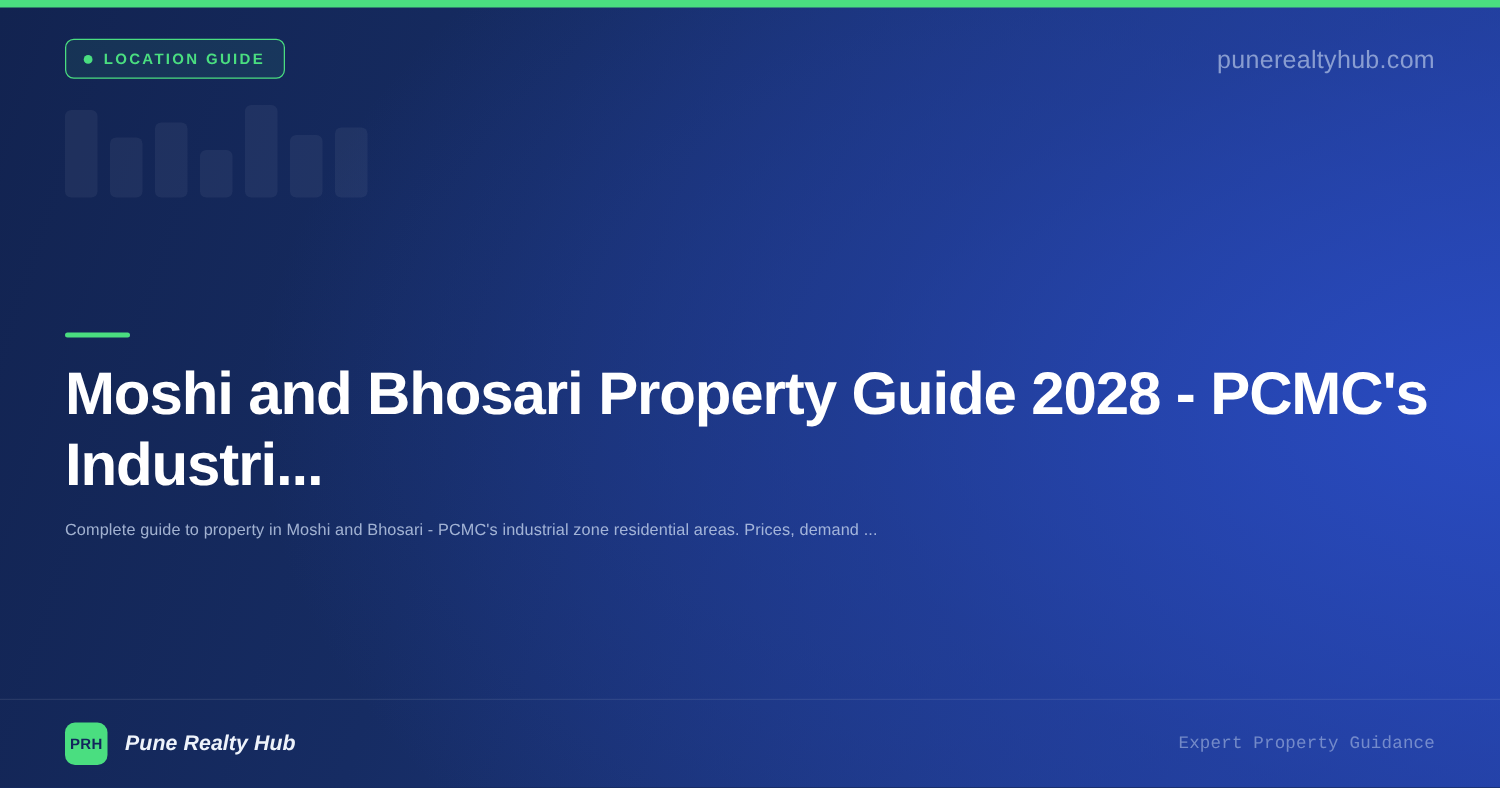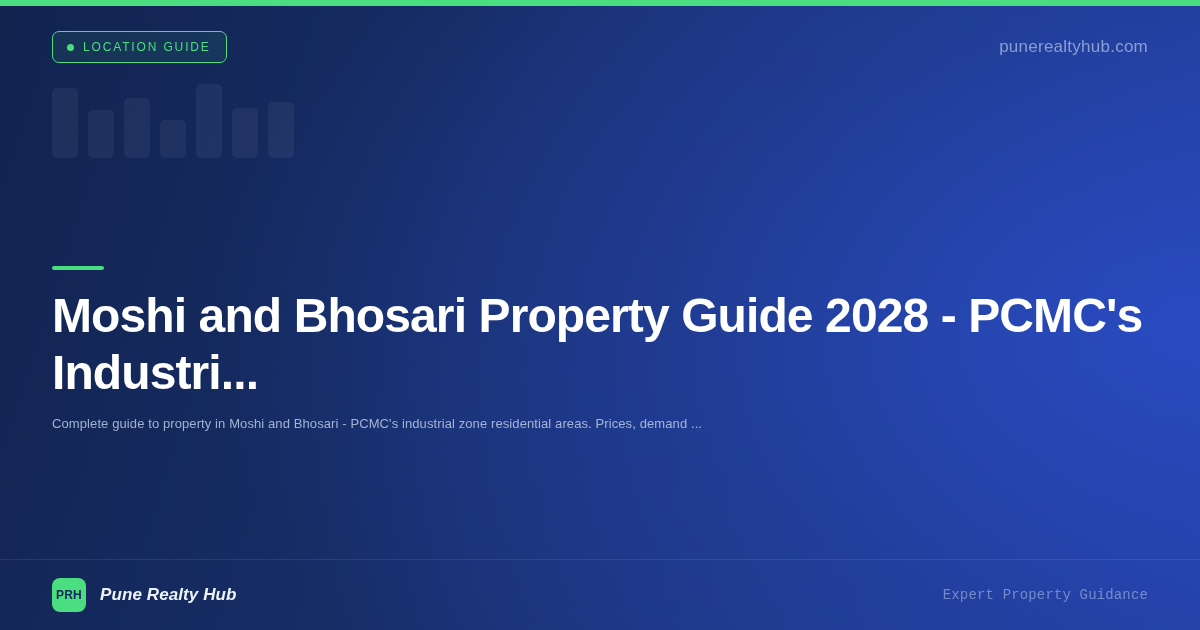--- a/index.html
+++ b/index.html
@@ -52,32 +52,32 @@
   .badge-dot {
     width: 7px;
     height: 7px;
     border-radius: 50%;
     background: #4ade80;
     flex: none;
   }
 
   .badge-label {
     font-size: 12px;
-    font-weight: normal;
+    font-weight: bold;
     letter-spacing: 1.85px;
     color: #4ade80;
     white-space: nowrap;
     line-height: 1;
   }
 
   .site-domain {
     position: absolute;
     top: 38px;
     right: 52px;
-    font-size: 17px;
+    font-size: 20px;
     color: rgba(200, 214, 240, 0.62);
     letter-spacing: 0.25px;
     line-height: 1;
   }
 
   
   .deco-chart {
     position: absolute;
     left: 52px;
     top: 88px;

